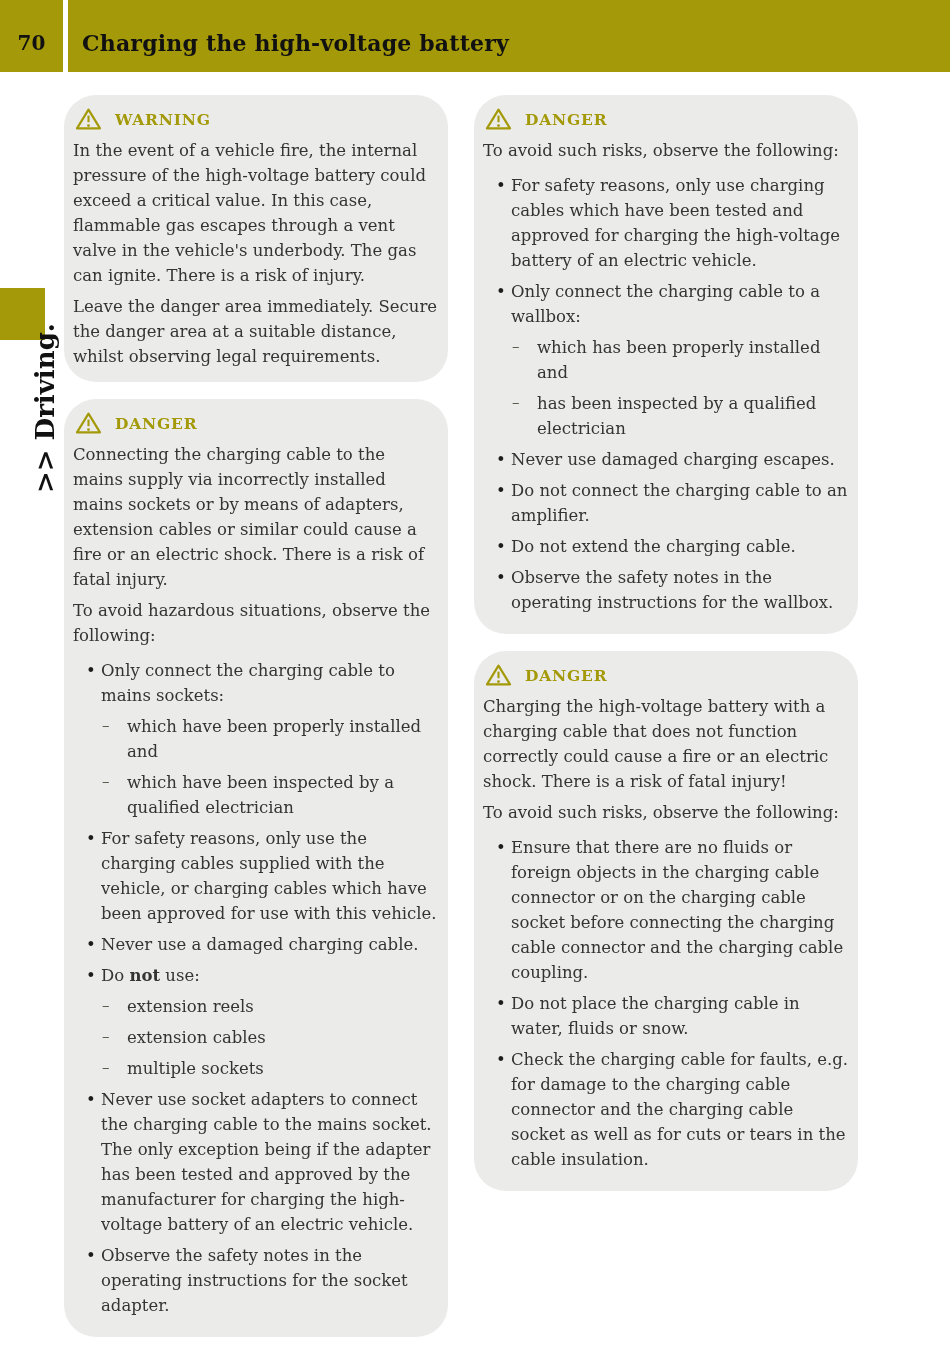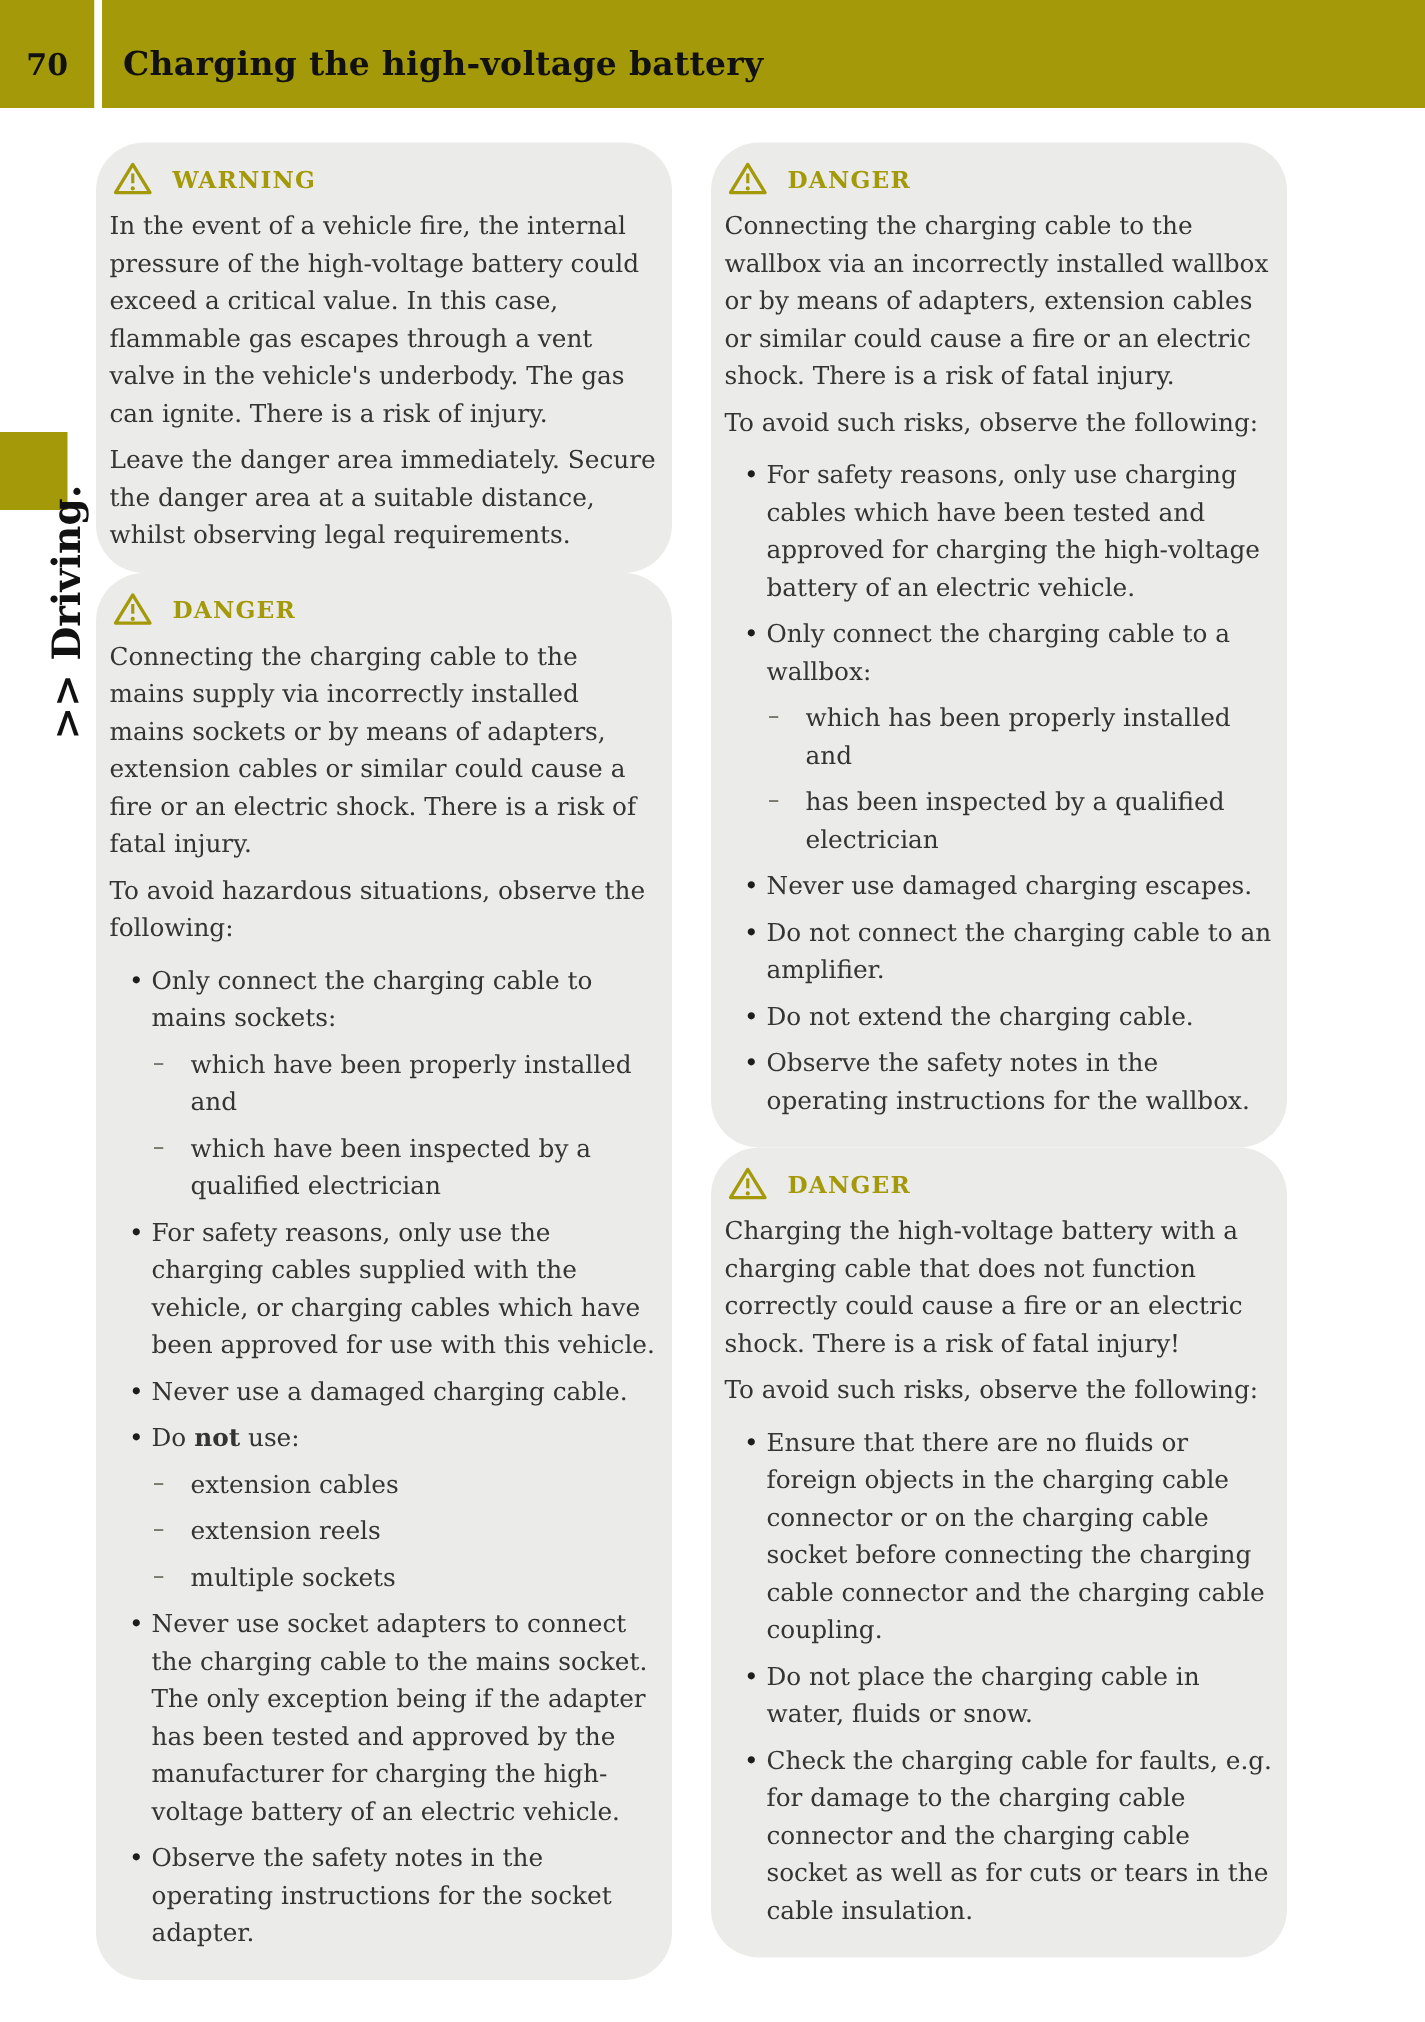--- a/index.html
+++ b/index.html
@@ -35,21 +35,21 @@
     position:absolute;left:-31px;top:397px;width:152px;height:40px;line-height:40px;
     text-align:center;transform:rotate(-90deg);
     font-size:26px;font-weight:bold;color:#111;white-space:nowrap;
   }
 
   
   .content{position:absolute;top:95px;left:64px;width:794px;display:flex;gap:26px;align-items:flex-start;}
   .col{width:384px;display:flex;flex-direction:column;}
 
   
-  .warnbox{background:var(--box-bg);padding:10px 10px 13px 9px;border-radius:32px;}
+  .warnbox{background:var(--box-bg);padding:10px 10px 13px 9px;margin-bottom:17px;border-radius:32px;}
   .wb-head{display:flex;align-items:center;gap:13px;margin:2px 0 7px 2px;}
   .wb-icon{color:var(--accent);display:inline-flex;width:27px;height:24px;}
   .wb-icon svg{display:block;}
   .wb-label{
     color:var(--accent);font-weight:bold;font-size:15.5px;letter-spacing:0.8px;
   }
   .wb-p{font-size:16.5px;line-height:25px;margin:0 0 6px 0;}
   .wb-p:last-child{margin-bottom:0;}
   .wb-list{margin-top:10px;}
   .bullet-item{position:relative;padding-left:28px;margin-bottom:6px;font-size:16.5px;line-height:25px;}
@@ -110,22 +110,22 @@
             <div class="dash-item">which have been inspected by a qualified electrician</div>
           </div>
           <div class="bullet-item">
             <div class="bi-text">For safety reasons, only use the charging cables supplied with the vehicle, or charging cables which have been approved for use with this vehicle.</div>
           </div>
           <div class="bullet-item">
             <div class="bi-text">Never use a damaged charging cable.</div>
           </div>
           <div class="bullet-item">
             <div class="bi-text"><span>Do </span><b>not</b><span> use:</span></div>
+            <div class="dash-item">extension reels</div>
             <div class="dash-item">extension cables</div>
-            <div class="dash-item">extension reels</div>
             <div class="dash-item">multiple sockets</div>
           </div>
           <div class="bullet-item">
             <div class="bi-text">Never use socket adapters to connect the charging cable to the mains socket. The only exception being if the adapter has been tested and approved by the manufacturer for charging the high-voltage battery of an electric vehicle.</div>
           </div>
           <div class="bullet-item">
             <div class="bi-text">Observe the safety notes in the operating instructions for the socket adapter.</div>
           </div>
         </div>
       </section>
@@ -135,21 +135,20 @@
         <div class="wb-head">
           <span class="wb-icon">
             <svg width="27" height="24" viewBox="0 0 27 24">
               <path d="M13.5 2.6 L25 21.4 H2 Z" fill="none" stroke="currentColor" stroke-width="2.2" stroke-linejoin="round"></path>
               <line x1="13.5" y1="8.6" x2="13.5" y2="15.2" stroke="currentColor" stroke-width="2.1"></line>
               <circle cx="13.5" cy="18.6" r="1.4" fill="currentColor"></circle>
             </svg>
           </span>
           <span class="wb-label">DANGER</span>
         </div>
-        <p class="wb-p">Connecting the charging cable to the wallbox via an incorrectly installed wallbox or by means of adapters, extension cables or similar could cause a fire or an electric shock. There is a risk of fatal injury.</p>
         <p class="wb-p">To avoid such risks, observe the following:</p>
         <div class="wb-list">
           <div class="bullet-item">
             <div class="bi-text">For safety reasons, only use charging cables which have been tested and approved for charging the high-voltage battery of an electric vehicle.</div>
           </div>
           <div class="bullet-item">
             <div class="bi-text">Only connect the charging cable to a wallbox:</div>
             <div class="dash-item">which has been properly installed and</div>
             <div class="dash-item">has been inspected by a qualified electrician</div>
           </div>

